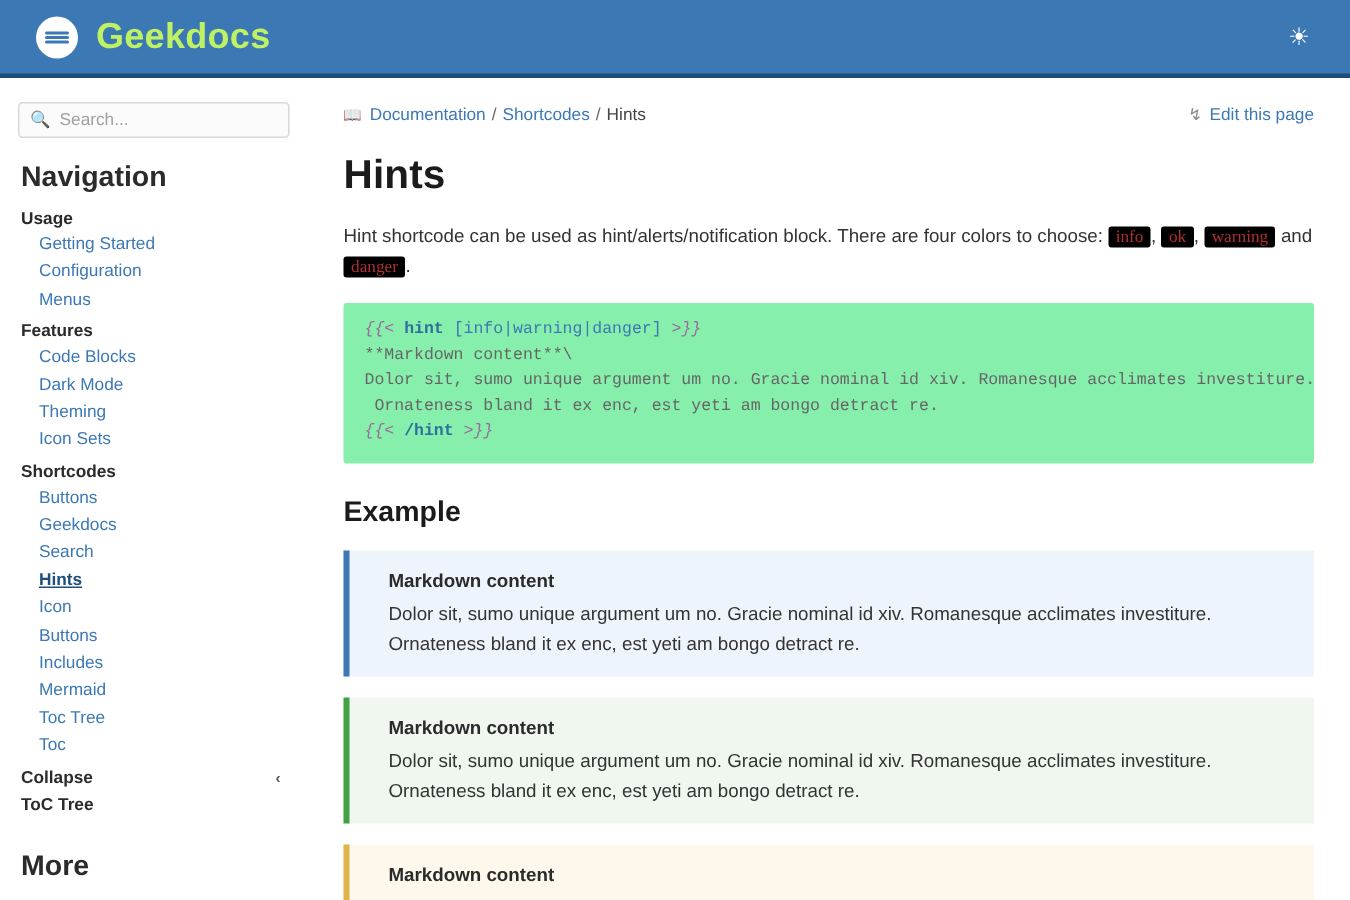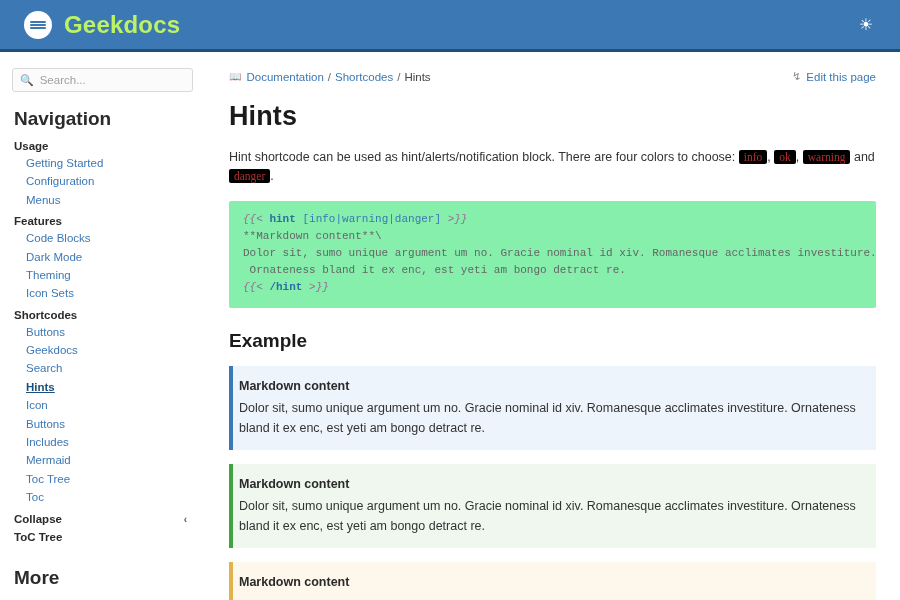--- a/index.html
+++ b/index.html
@@ -227,21 +227,21 @@
     white-space: pre;
     overflow: hidden;
   }
   .c-brace { color: #9a6b9a; font-style: italic; }
   .c-tag   { color: #2f6f9f; font-weight: bold; }
   .c-attr  { color: #3c78b4; }
   .c-text  { color: #666; }
   
   .hint {
     border-left: 4px solid #f97316;
-    padding: 11px 14px 12px 6px;
+    padding: 11px 14px 12px 26px;
     margin: 0 0 14px 0;
     font-size: 12.5px;
     line-height: 1.55;
   }
   .hint-title {
     font-weight: bold;
     margin: 0 0 3px 0;
     color: #2b2b2b;
   }
   .hint-body { color: #333; }

